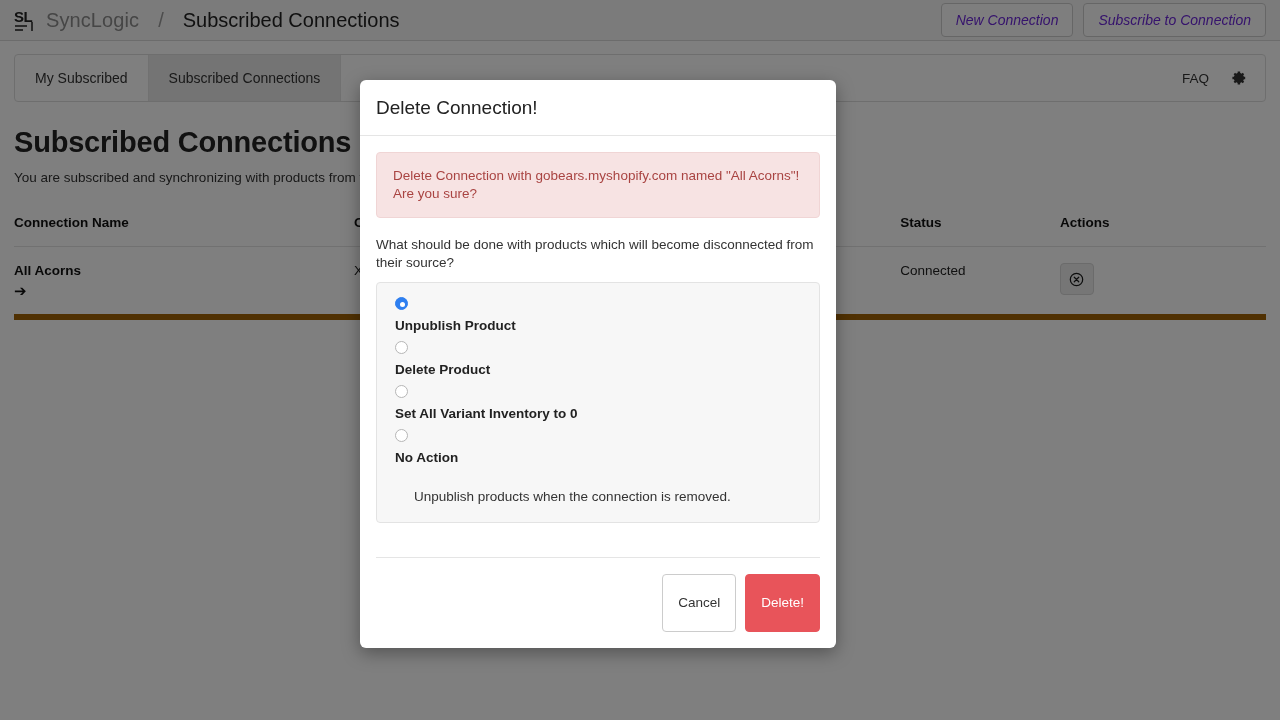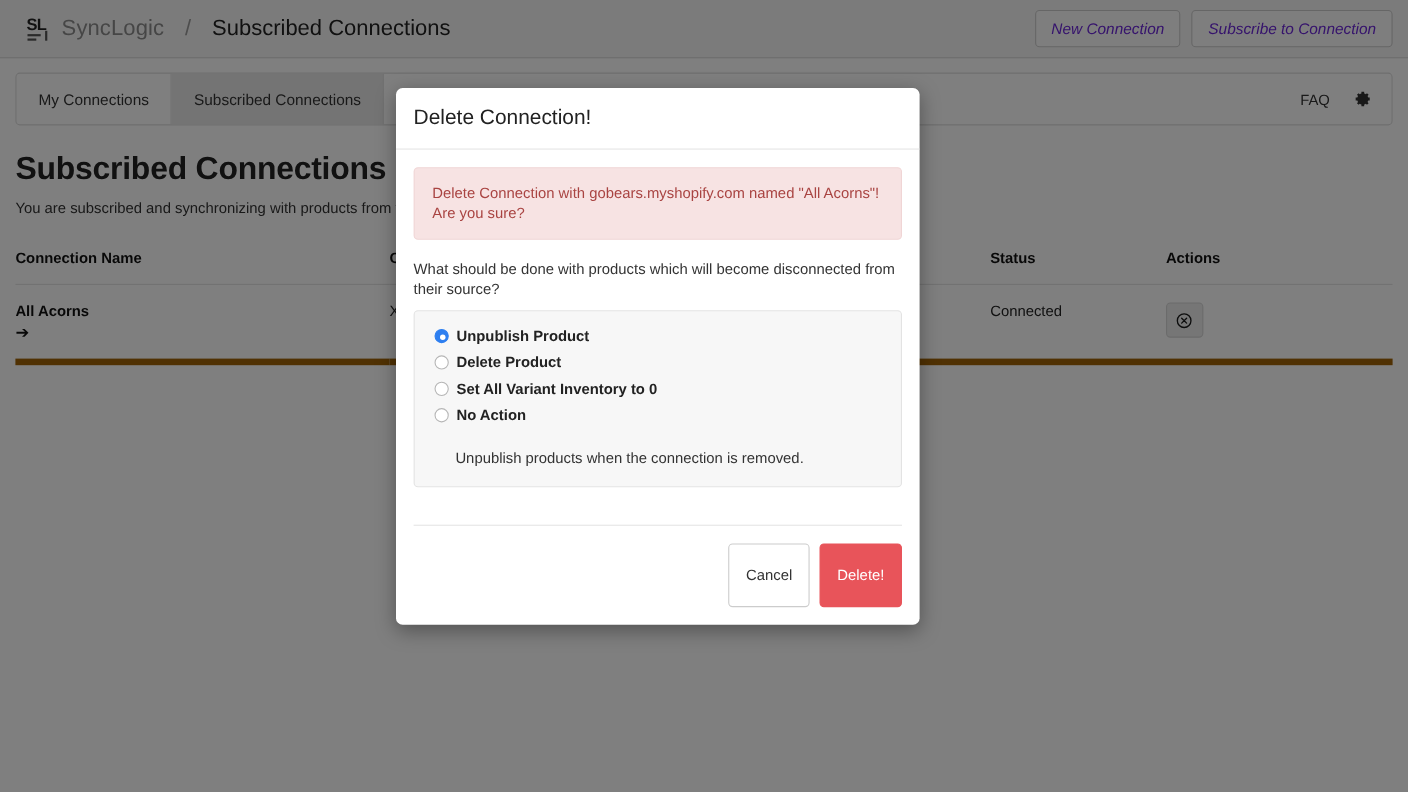--- a/index.html
+++ b/index.html
@@ -15,26 +15,26 @@
 
   
   #page {
     position: absolute;
     inset: 0;
     background: #ffffff;
   }
 
   
   .topbar {
-    height: 53px;
+    height: 41px;
     background: #f7f7f7;
     border-bottom: 1px solid #d9d9d9;
     display: flex;
     align-items: center;
-    padding: 0 14px 0 24px;
+    padding: 0 14px 0 14px;
     position: relative;
   }
   .brand-wrap {
     display: flex;
     align-items: center;
     gap: 10px;
   }
   .logo-mark {
     width: 22px; height: 24px;
     position: relative;
@@ -263,24 +263,24 @@
   }
 
   .radio-panel {
     background: #f7f7f7;
     border: 1px solid #e3e3e3;
     border-radius: 4px;
     padding: 14px 18px 16px 18px;
   }
   .radio-row {
     display: flex;
-    align-items: center;
     gap: 7px;
     margin-bottom: 7px;
     cursor: pointer;
+    flex-direction: column;
   }
   .radio-row:last-of-type { margin-bottom: 0; }
   .radio-dot {
     width: 13px; height: 13px;
     border-radius: 50%;
     border: 1px solid #b6b6b6;
     background: #fff;
     flex: 0 0 auto;
     position: relative;
     display: inline-block;
@@ -360,21 +360,21 @@
     </div>
     <div class="topbar-actions">
       <button class="btn-light">New Connection</button>
       <button class="btn-light">Subscribe to Connection</button>
     </div>
   </div>
 
   <div class="tabstrip-wrap">
     <div class="tabstrip">
       <div class="tab">
-        <span>My Connections</span>
+        <span>My Subscribed</span>
       </div>
       <div class="tab active">
         <span>Subscribed Connections</span>
       </div>
       <div class="tab-right">
         <a class="faq-link">FAQ</a>
         <span>
           <svg class="gear" viewBox="0 0 20 20" aria-hidden="true">
             <path fill="#333" d="M10 6.6a3.4 3.4 0 1 0 0 6.8 3.4 3.4 0 0 0 0-6.8zm0 5a1.6 1.6 0 1 1 0-3.2 1.6 1.6 0 0 1 0 3.2z"></path>
             <path fill="#333" d="M18 8.6h-1.5a6.6 6.6 0 0 0-.7-1.7l1.1-1.1-1.7-1.7-1.1 1.1a6.6 6.6 0 0 0-1.7-.7V2.8H9.6v1.7a6.6 6.6 0 0 0-1.7.7L6.8 4.1 5.1 5.8l1.1 1.1a6.6 6.6 0 0 0-.7 1.7H3.8v2.8h1.7c.15.6.39 1.17.7 1.7l-1.1 1.1 1.7 1.7 1.1-1.1c.53.31 1.1.55 1.7.7v1.7h2.8v-1.7c.6-.15 1.17-.39 1.7-.7l1.1 1.1 1.7-1.7-1.1-1.1c.31-.53.55-1.1.7-1.7H18V8.6z"></path>

